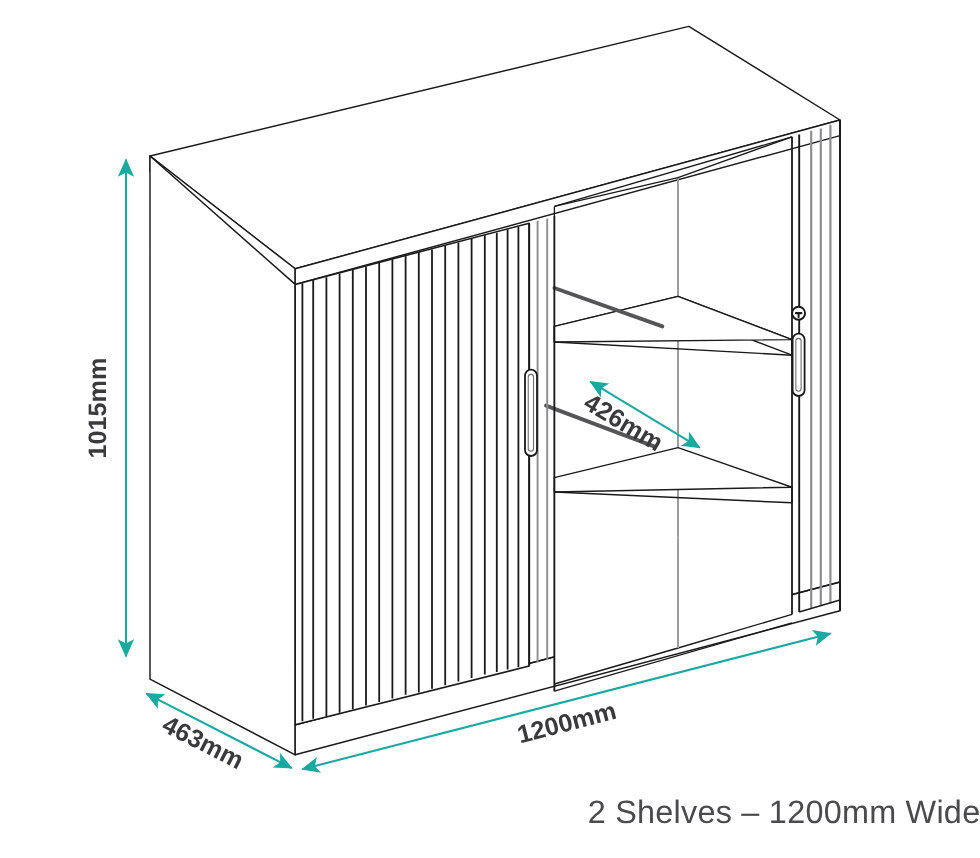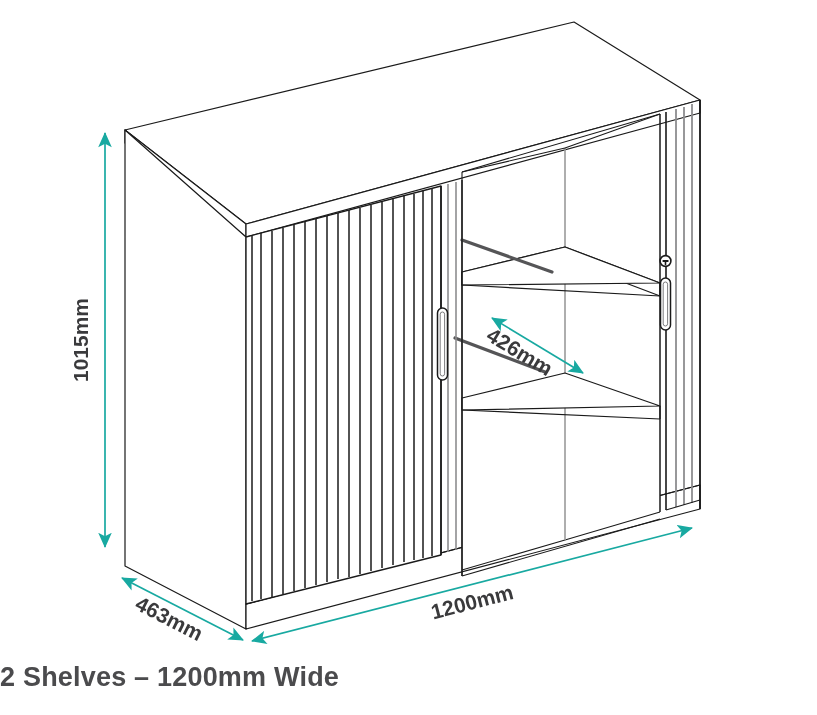--- a/index.html
+++ b/index.html
@@ -23,23 +23,23 @@
     left: 0;
     top: 0;
     width: 817px;
     height: 715px;
   }
   .caption {
     position: absolute;
     left: 0;
     top: 662px;
     width: 817px;
-    text-align: left;
+    text-align: right;
     font-size: 27px;
-    font-weight: 700;
+    font-weight: 400;
     color: #4b4b4d;
     letter-spacing: 0.2px;
     font-family: "Liberation Sans", sans-serif;
   }
   
   text.dim {
     font-family: "Liberation Sans", sans-serif;
     font-weight: bold;
     fill: #3a3a3c;
   }

